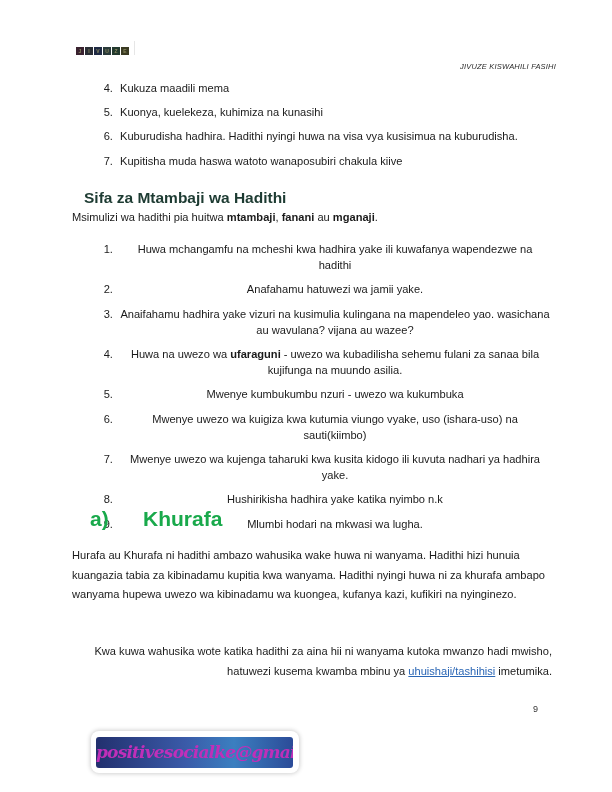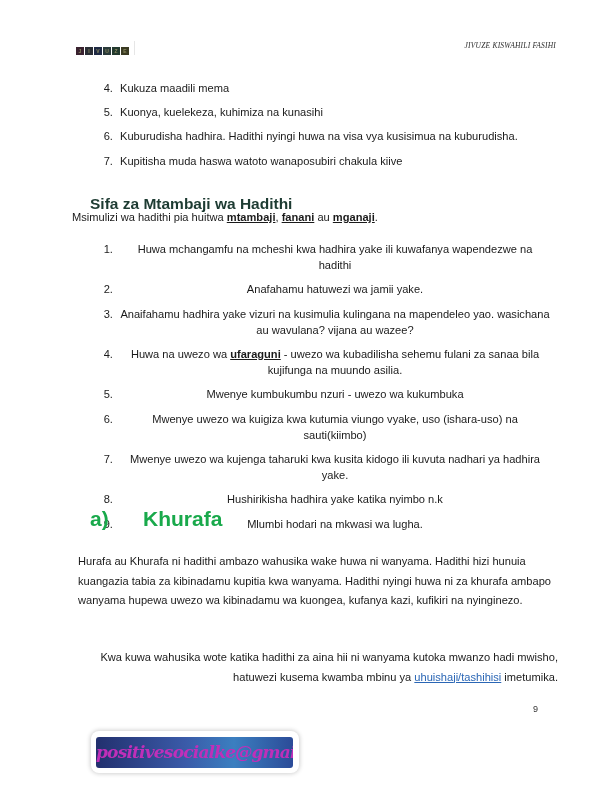--- a/index.html
+++ b/index.html
@@ -35,24 +35,24 @@
     .logo .blk.low { margin-top: 3px; height: 8px; }
     .logo .divider {
       width: 1px;
       height: 14px;
       background: #e6e6e6;
       margin-left: 4px;
     }
     .header-title {
       position: absolute;
       right: 56px;
-      top: 41px;
+      top: 62px;
       font-size: 7.5px;
       font-style: italic;
-      font-family: Liberation Serif, serif;
+      font-family: Liberation Sans, sans-serif;
       letter-spacing: 0.2px;
       color: #2a2a2a;
     }
     ol.list {
       position: absolute;
       left: 92px;
       margin: 0;
       padding: 0 0 0 16px;
       font-size: 11.1px;
       line-height: 16.2px;
@@ -61,21 +61,21 @@
     ol.list li {
       padding-left: 4px;
       margin: 8px;
     }
     .list-top { top: 72px; }
     .list-sifa { top: 233px; text-align: center; }
     .heading-sifa {
       position: absolute;
       left: 72px;
       top: 177px;
-      margin: 18px;
+      margin: 12px;
       font-size: 15.5px;
       font-weight: bold;
       color: #1d3b32;
     }
     .intro {
       position: absolute;
       left: 72px;
       top: 211px;
       font-size: 11.1px;
       margin: 0;
@@ -88,21 +88,21 @@
       font-size: 21px;
       font-weight: bold;
       color: #19a94b;
       display: flex;
     }
     .heading-khurafa .num { width: 53px; }
     p.para {
       position: absolute;
       left: 72px;
       width: 480px;
-      margin: 6px;
+      margin: 0;
       font-size: 11.1px;
       line-height: 19.5px;
     }
     .para1 { top: 546px; }
     .para2 { top: 642px; text-align: right; }
     a.link {
       color: #2a66b5;
       text-decoration: underline;
     }
     .page-number {
@@ -134,21 +134,21 @@
       font-family: "DejaVu Serif", serif;
       font-style: italic;
       font-weight: bold;
       font-size: 17px;
       line-height: 31px;
       text-align: center;
       letter-spacing: -0.8px;
       overflow: hidden;
       white-space: nowrap;
     }
-    b { font-weight: bold; text-decoration: underline; }
+    b { font-weight: bold; }
   </style>
 </head>
 <body>
 
 <div class="logo">
   <span class="blk" style="background:#3a2230">J</span>
   <span class="blk low" style="background:#2a2e35">I</span>
   <span class="blk" style="background:#1f2a44">V</span>
   <span class="blk low" style="background:#2a3a3a">U</span>
   <span class="blk" style="background:#233a2e">Z</span>

